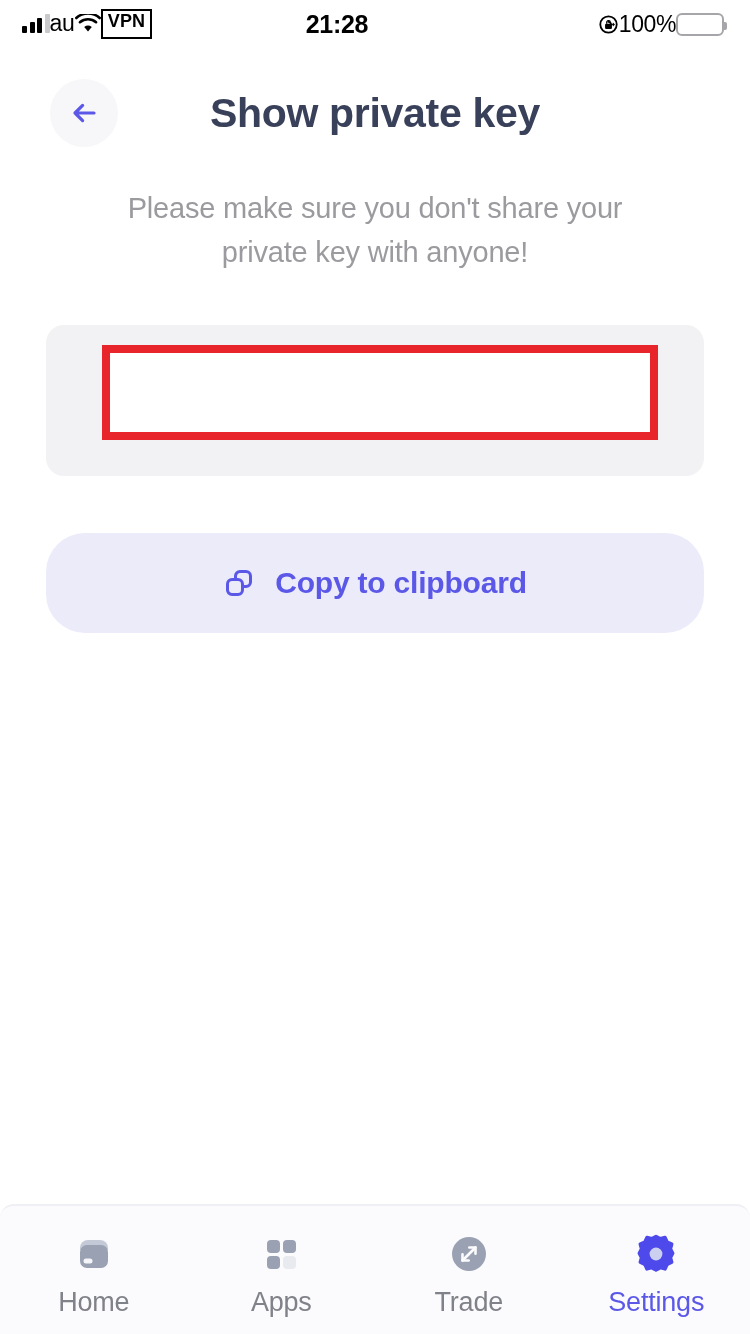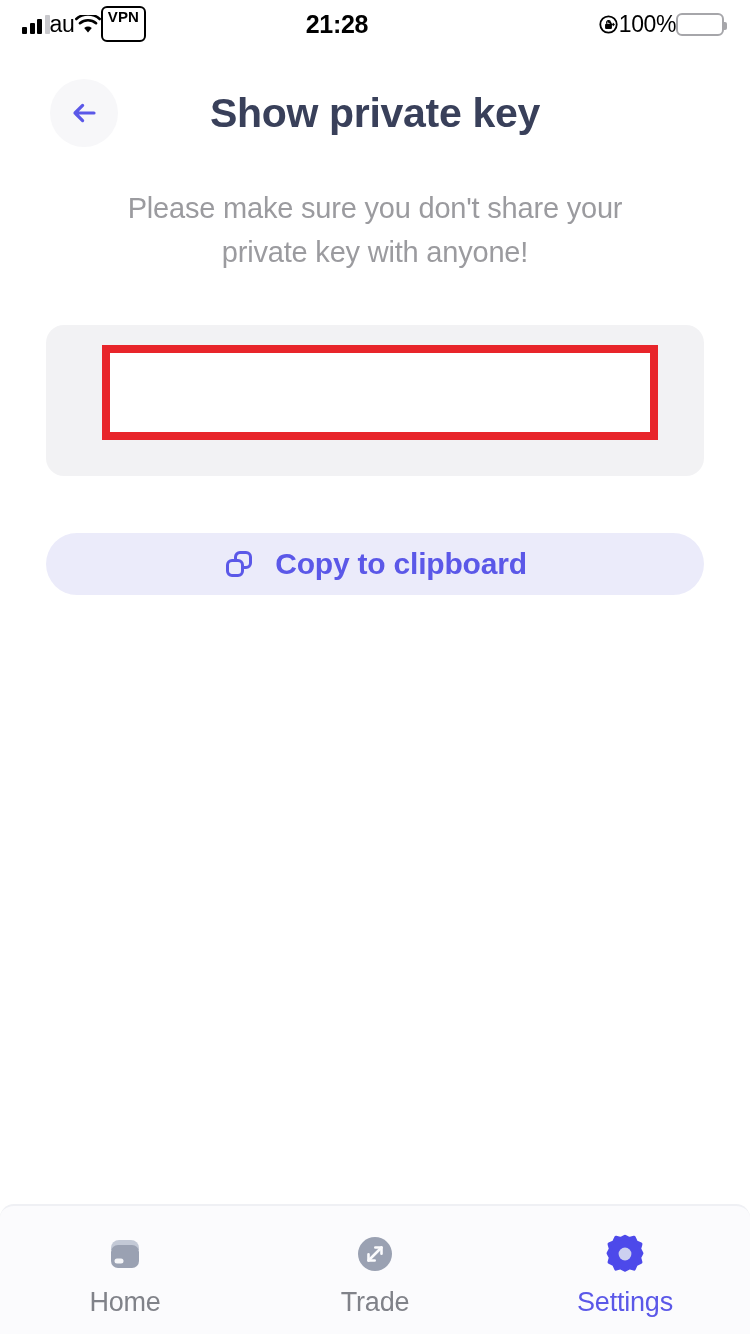--- a/index.html
+++ b/index.html
@@ -53,25 +53,25 @@
   .carrier {
     font-size: 23px;
     font-weight: 400;
     color: #000;
     letter-spacing: -0.2px;
     line-height: 1;
   }
   .wifi-icon { width: 26px; height: 19px; display: block; }
   .vpn-badge {
     border: 2px solid #000;
-    border-radius: 6px;
-    font-size: 15px;
+    border-radius: 0;
+    font-size: 18px;
     font-weight: 700;
     letter-spacing: 0.2px;
-    padding: 1px 5px 14px 5px;
+    padding: 1px 5px 5px 5px;
     line-height: 1.1;
     color: #000;
   }
   .status-right {
     display: flex;
     align-items: center;
     gap: 0;
   }
   .lock-icon { width: 21px; height: 21px; display: block; }
   .battery-pct {
@@ -172,21 +172,21 @@
     background: #ffffff;
     border: 8px solid #e8252a;
   }
 
   
   .copy-button {
     position: absolute;
     left: 46px;
     top: 533px;
     width: 658px;
-    height: 62px;
+    height: 100px;
     background: #ebebfa;
     border-radius: 39px;
     display: flex;
     align-items: center;
     justify-content: center;
     gap: 20px;
     cursor: pointer;
     border: none;
   }
   .copy-button svg { width: 32px; height: 32px; display: block; }
@@ -312,20 +312,31 @@
     <span class="tab-icon">
       <svg viewBox="0 0 44 44" width="44" height="44">
         <path d="M8 16 a8 8 0 0 1 8-8 h12 a8 8 0 0 1 8 8 v2 H8 z" fill="#c3c9d6"></path>
         <rect x="8" y="13" width="28" height="23" rx="7" fill="#9aa1b2"></rect>
         <rect x="11.5" y="26.5" width="9" height="5" rx="2.5" fill="#f4f5f8"></rect>
       </svg>
     </span>
     <span class="tab-label">Home</span>
   </div>
 
+  <div class="tab-item">
+    <span class="tab-icon">
+      <svg viewBox="0 0 44 44" width="44" height="44">
+        <rect x="8" y="8" width="13" height="13" rx="4" fill="#9aa1b2"></rect>
+        <rect x="24" y="8" width="13" height="13" rx="4" fill="#9aa1b2"></rect>
+        <rect x="8" y="24" width="13" height="13" rx="4" fill="#9aa1b2"></rect>
+        <rect x="24" y="24" width="13" height="13" rx="4" fill="#e8eaef"></rect>
+      </svg>
+    </span>
+    <span class="tab-label">Apps</span>
+  </div>
 
   <div class="tab-item">
     <span class="tab-icon">
       <svg viewBox="0 0 44 44" width="44" height="44">
         <circle cx="22" cy="22" r="17" fill="#9aa1b2"></circle>
         <path d="M15.5 28.5 L28.5 15.5" stroke="#fbfbfd" stroke-width="2.6" stroke-linecap="round"></path>
         <path d="M28.5 15.5 h-6.2 M28.5 15.5 v6.2" stroke="#fbfbfd" stroke-width="2.6" stroke-linecap="round"></path>
         <path d="M15.5 28.5 h6.2 M15.5 28.5 v-6.2" stroke="#fbfbfd" stroke-width="2.6" stroke-linecap="round"></path>
       </svg>
     </span>

